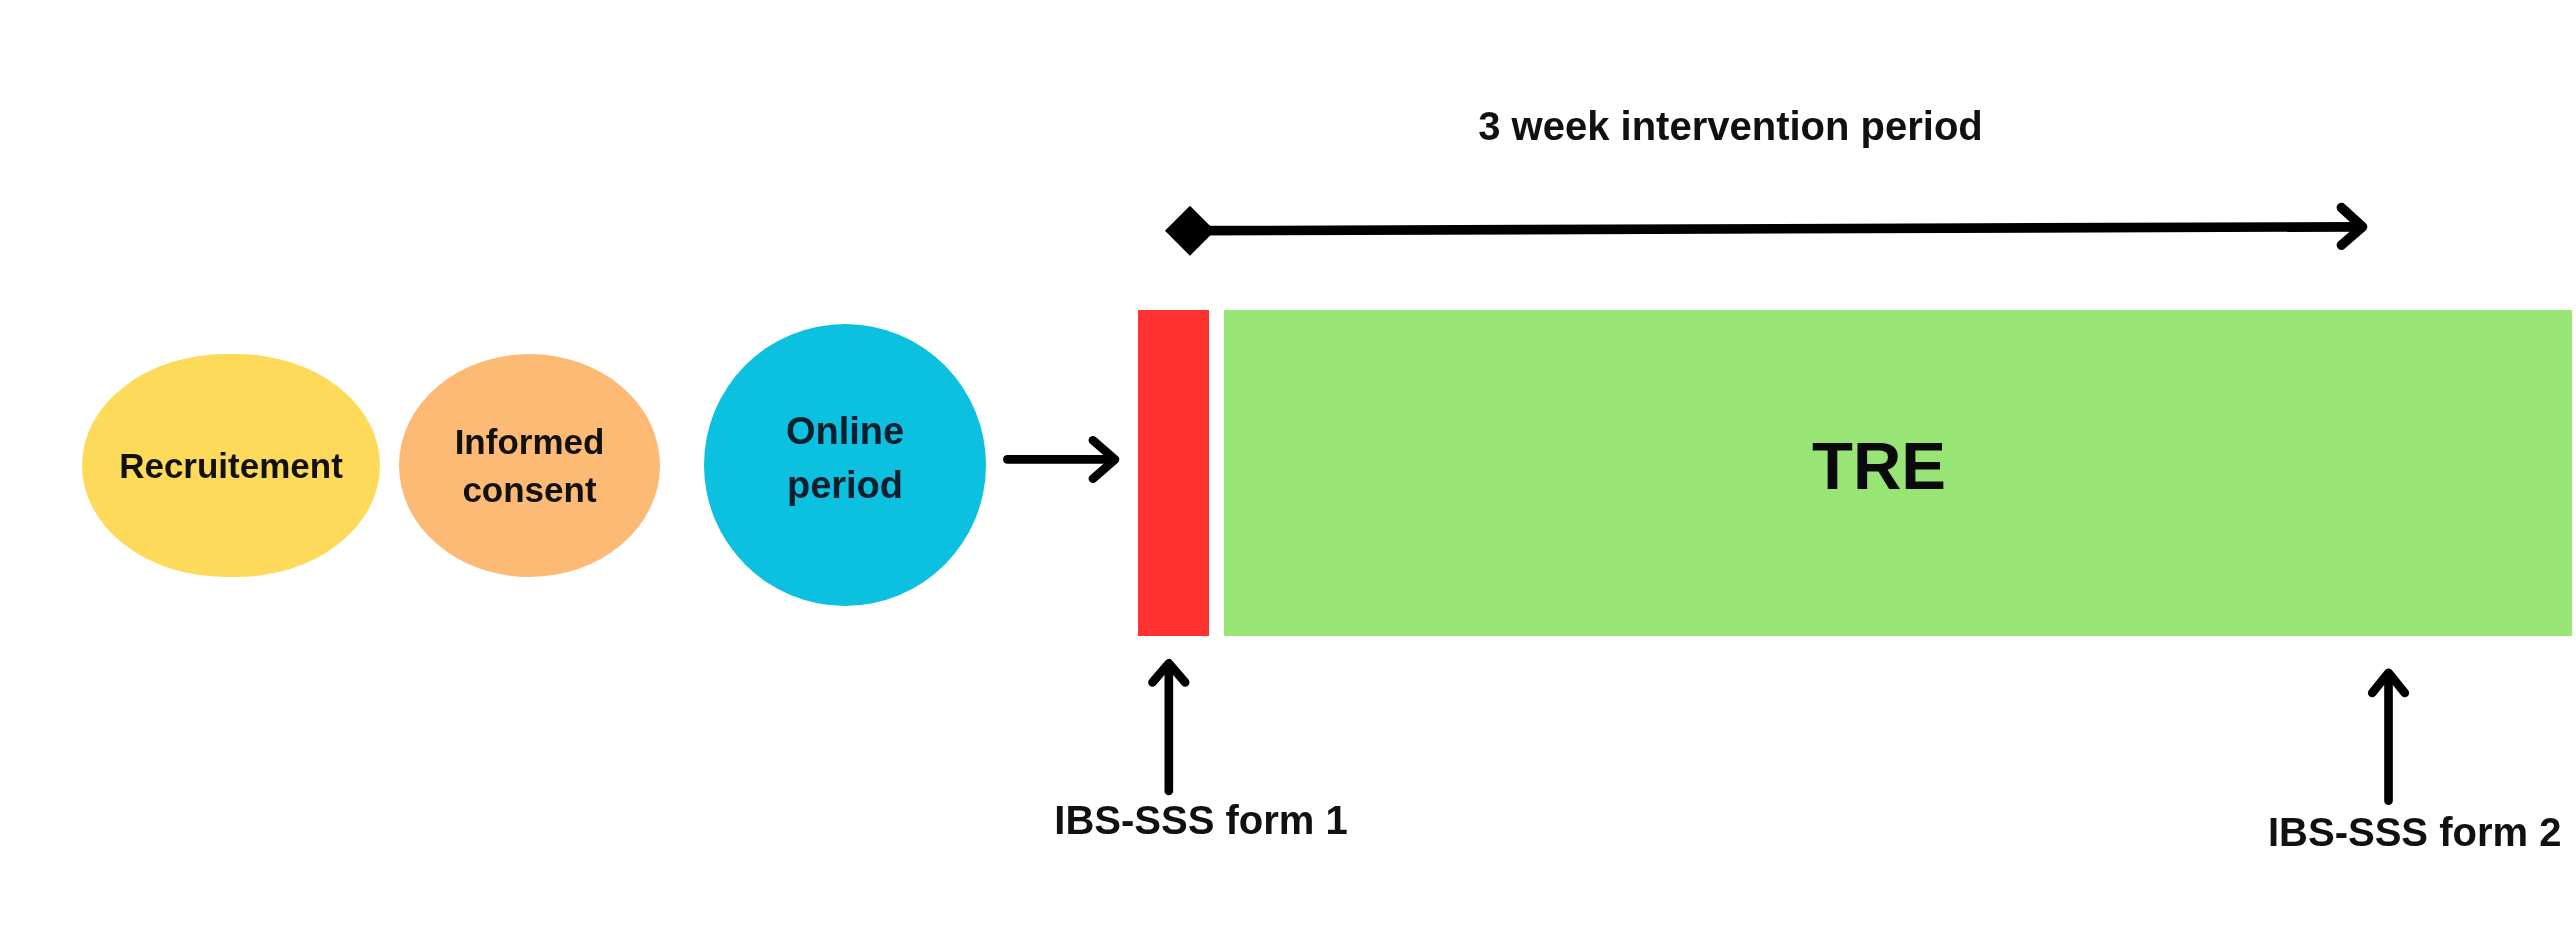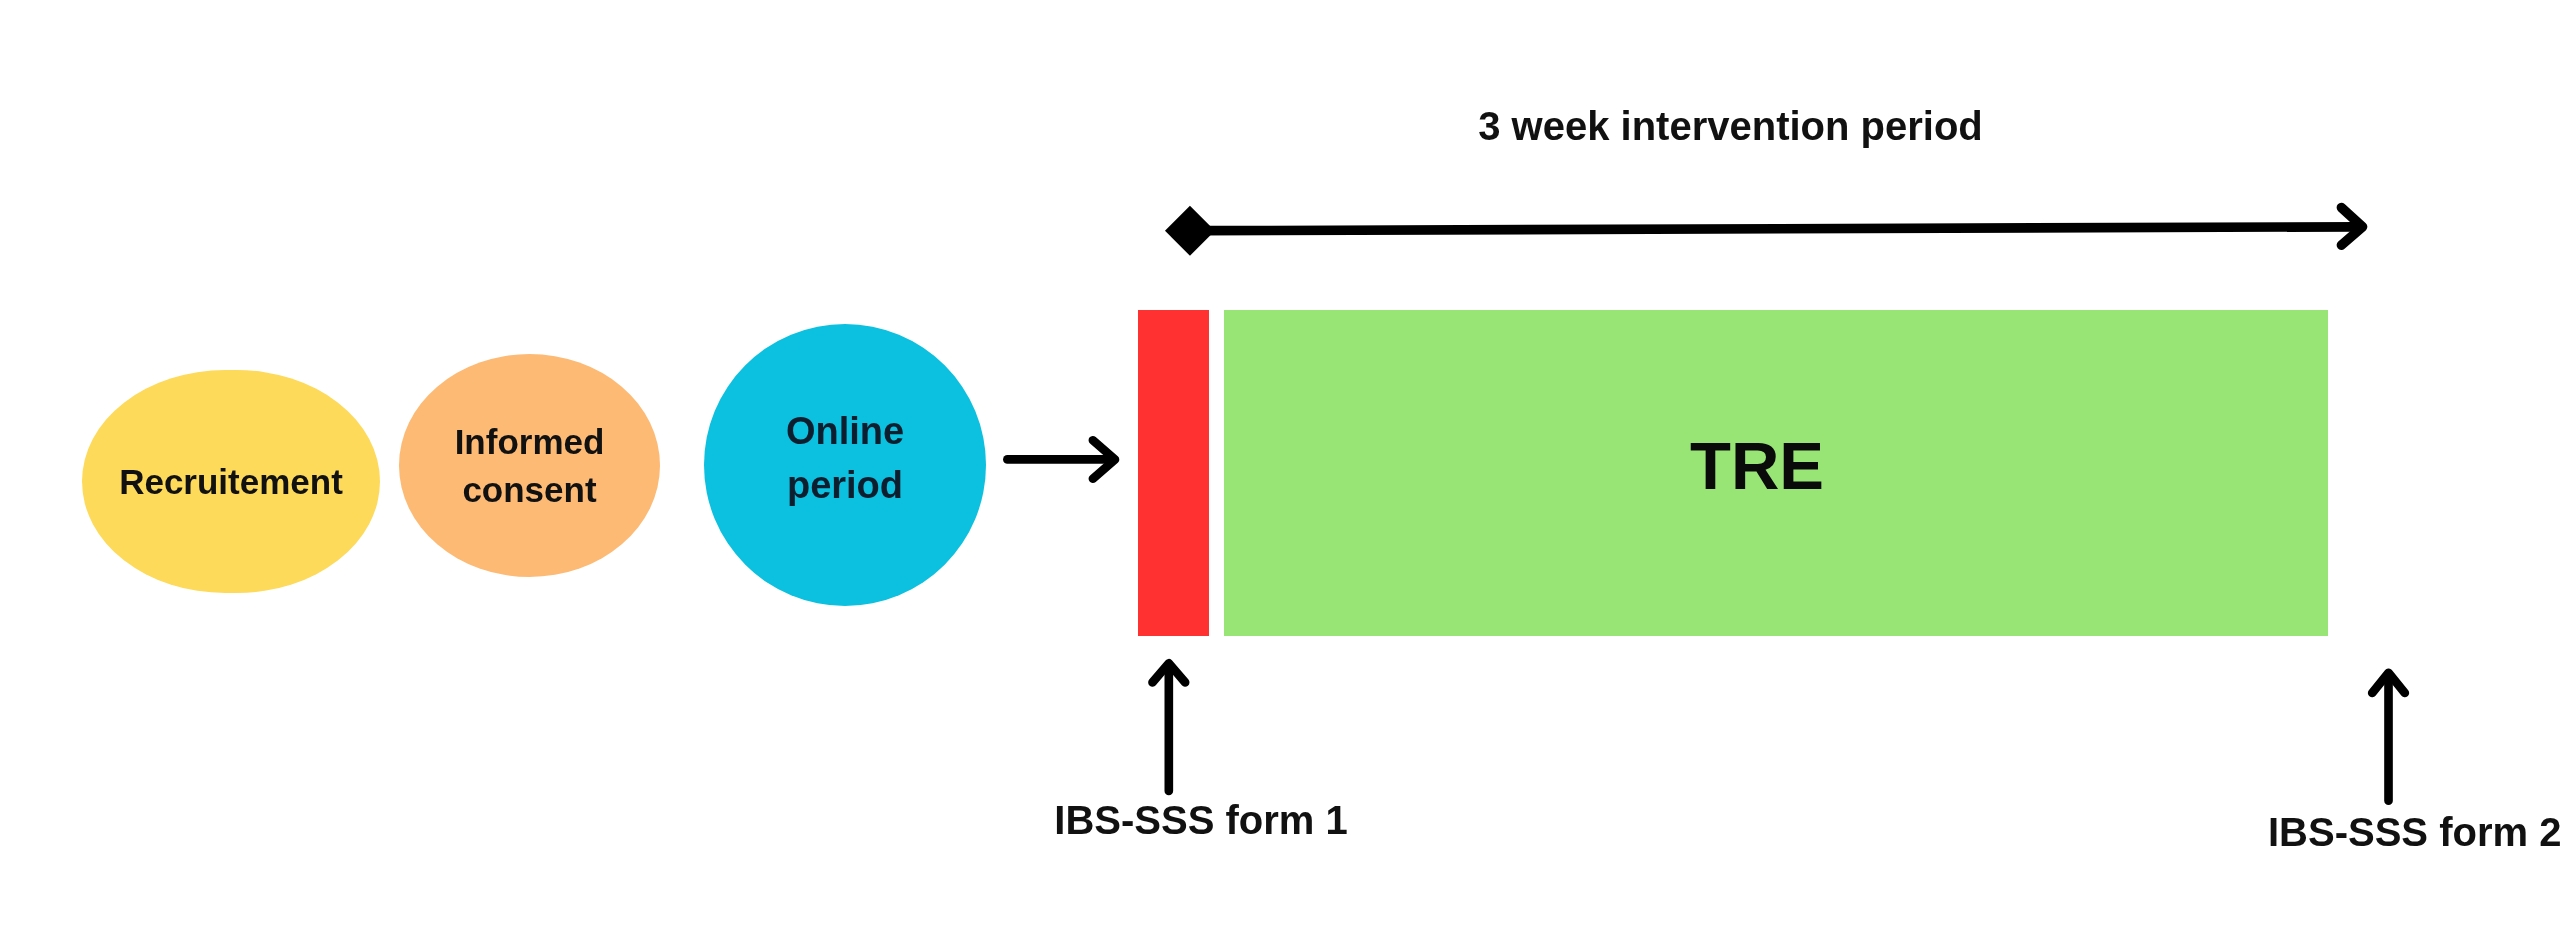--- a/index.html
+++ b/index.html
@@ -2,26 +2,26 @@
 <html><head>
   <meta charset="utf-8">
   <style>
     html, body { margin: 0; padding: 0; background: #ffffff; }
     body { width: 2576px; height: 940px; position: relative; overflow: hidden;
            font-family: "Liberation Sans", "DejaVu Sans", sans-serif; color: #111; }
     .abs { position: absolute; }
     .blob { display: flex; align-items: center; justify-content: center; text-align: center;
             font-weight: bold; font-size: 35px; line-height: 48px; }
     .blob span { display: block; }
-    #recruit { left: 82px; top: 370px; width: 298px; height: 223px; border-radius: 50% / 52%; }
+    #recruit { left: 82px; top: 354px; width: 298px; height: 223px; border-radius: 50% / 52%; }
     #consent { left: 399px; top: 354px; width: 261px; height: 223px; border-radius: 50%; }
     #meeting { left: 704px; top: 324px; width: 282px; height: 282px; border-radius: 50%;
                font-size: 38px; line-height: 54px; color: #0d1e2e; }
     #red-bar { left: 1138px; top: 310px; width: 71px; height: 326px; }
-    #green-box { left: 1224px; top: 310px; width: 1104px; height: 326px;
+    #green-box { left: 1224px; top: 310px; width: 1348px; height: 326px;
                  display: flex; align-items: center; justify-content: center; }
     #tre-label { font-weight: bold; font-size: 67px; color: #0a0a0a; margin-left: -38px; margin-top: -15.4px; }
     #period-title { left: 1346px; top: 104px; width: 769px; text-align: center;
                     font-weight: bold; font-size: 40px; }
     .form-label { font-weight: bold; font-size: 40px; white-space: nowrap; margin-left: 28px; }
     #form1 { left: 1019px; top: 798px; width: 308px; text-align: center; }
     #form2 { left: 2240px; top: 810px; width: 308px; text-align: left; }
     svg.arrows { position: absolute; left: 0; top: 0; width: 2576px; height: 940px; pointer-events: none; }
   </style>
 </head>

